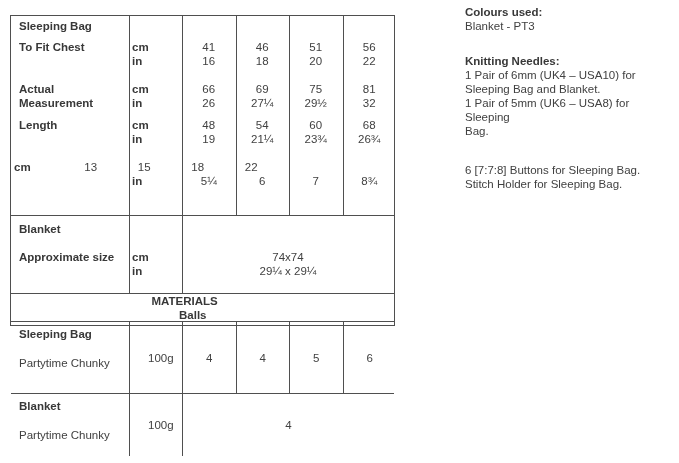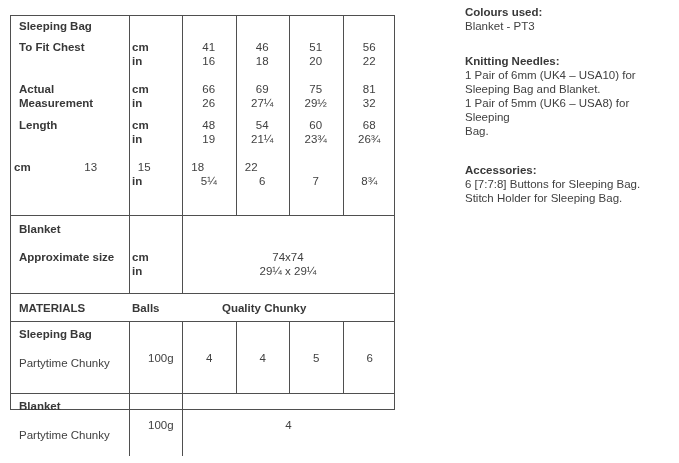--- a/index.html
+++ b/index.html
@@ -3,21 +3,21 @@
 <meta charset="utf-8">
 <style>
   html,body { margin:0; padding:0; background:#fff; }
   .page {
     position:relative; width:679px; height:463px; background:#ffffff;
     font-family:"Liberation Sans", sans-serif; font-size:11.5px; color:#414141;
     overflow:hidden;
   }
   
   .tbl {
-    position:absolute; left:10px; top:15px; width:385px; height:395px;
+    position:absolute; left:10px; top:15px; width:385px; height:311px;
     border:1.5px solid #4f4f4f; box-sizing:border-box; background:#fff;
   }
   .band { position:relative; box-sizing:border-box; overflow:hidden; }
   .band + .band { border-top:1.5px solid #4f4f4f; }
   .b1 { height:199px; }
   .b2 { height:78px; }
   .b3 { height:28px; }
   .b4 { height:72px; }
   .b5 { height:63px; }
   .vl { position:absolute; top:0; bottom:0; width:0; border-left:1.5px solid #4f4f4f; }
@@ -35,21 +35,21 @@
   
   .cols { display:flex; height:100%; }
   .col  { box-sizing:border-box; flex:none; }
   .col + .col { border-left:1.5px solid #4f4f4f; }
   .w1 { width:118px; } .w2 { width:53px; } .wsz { width:53.5px; }
   .wfill { flex:1 1 auto; }
   .cellnum { display:flex; align-items:center; justify-content:center; }
   .labcol { padding-left:8px; padding-top:6px; }
   .labcol .yarn { margin-top:17px; }
   .unitmid { display:flex; align-items:center; padding-left:18px; }
-  .hdr { align-items:center; height:100%; }
+  .hdr { align-items:center; height:100%;flex-direction:column; }
   .qual { margin-left:40px; }
   
   .info { position:absolute; left:465px; top:5px; width:210px; line-height:14px; }
   .para { margin:0; }
   .mtp1 { margin-top:21px; }
   .mtp2 { margin-top:25px; }
 </style>
 </head>
 <body>
 
@@ -209,19 +209,18 @@
       <div>Blanket - PT3</div>
     </div>
     <div class="para mtp1">
       <div class="bold">Knitting Needles:</div>
       <div>1 Pair of 6mm (UK4 – USA10) for</div>
       <div>Sleeping Bag and Blanket.</div>
       <div>1 Pair of 5mm (UK6 – USA8) for Sleeping</div>
       <div>Bag.</div>
     </div>
     <div class="para mtp2">
-      <div class="bold">Accessories:</div>
       <div>6 [7:7:8] Buttons for Sleeping Bag.</div>
       <div>Stitch Holder for Sleeping Bag.</div>
     </div>
   </div>
 
 </div>
 
 </body></html>

